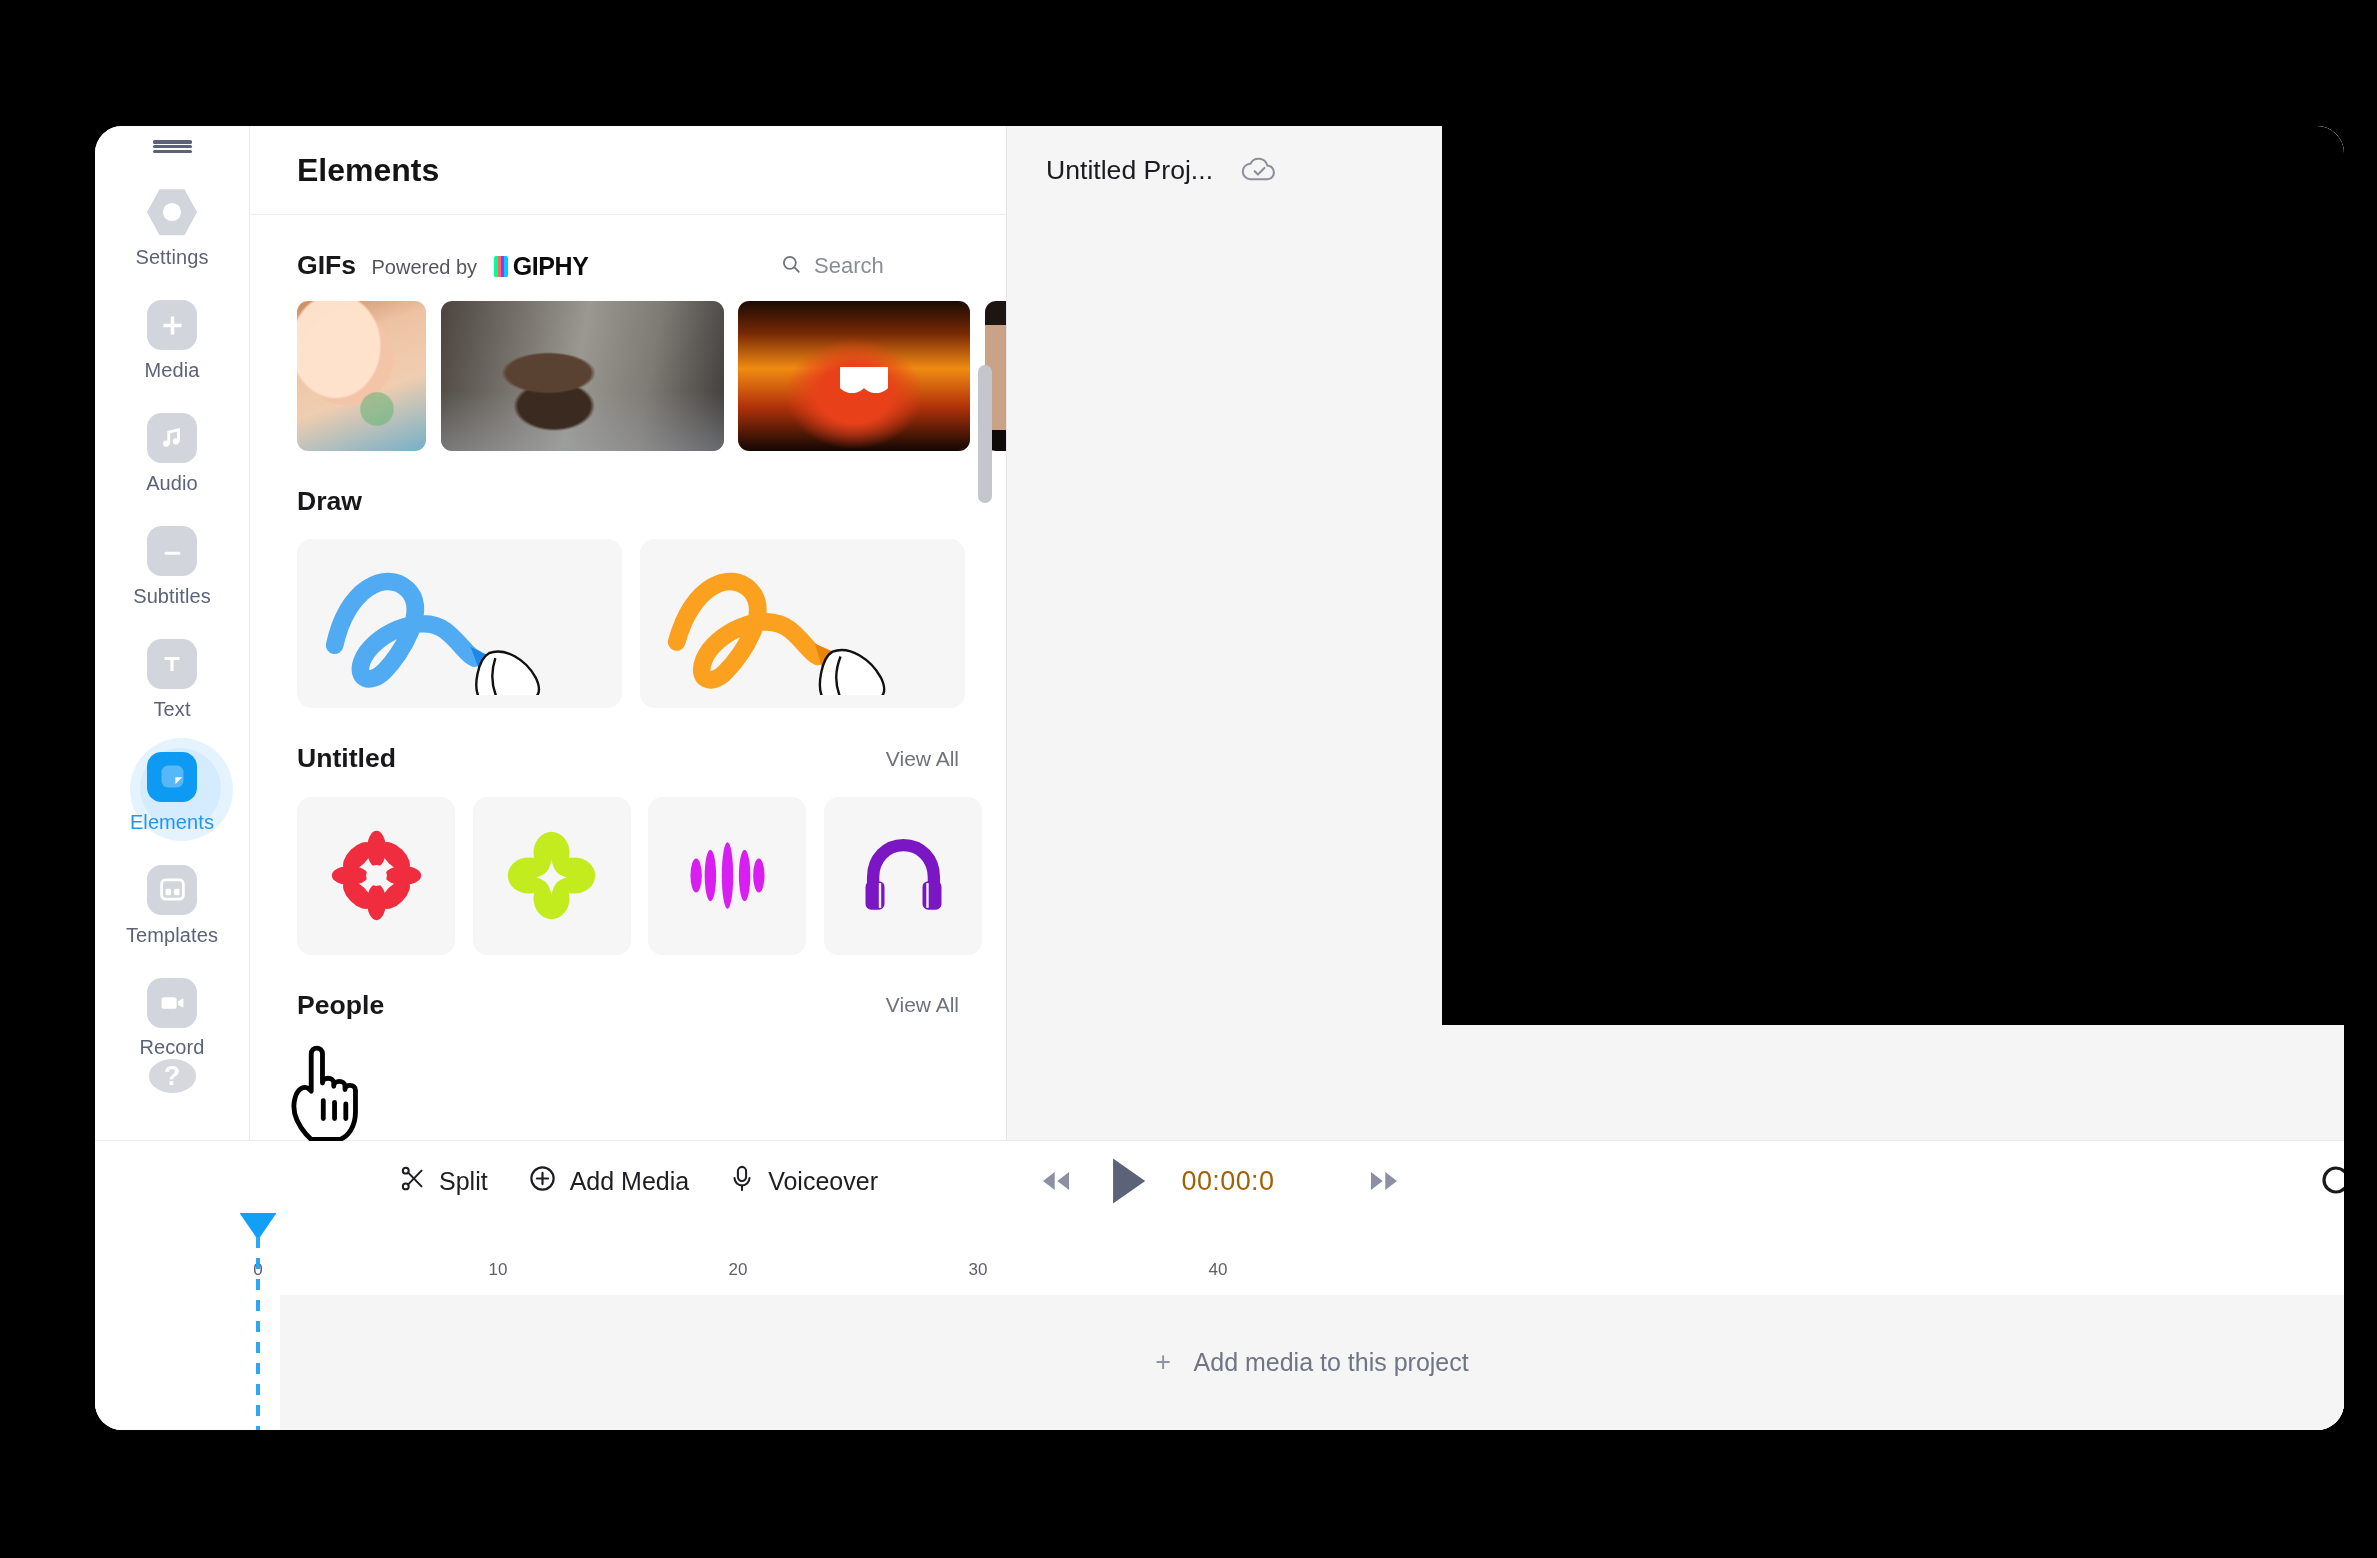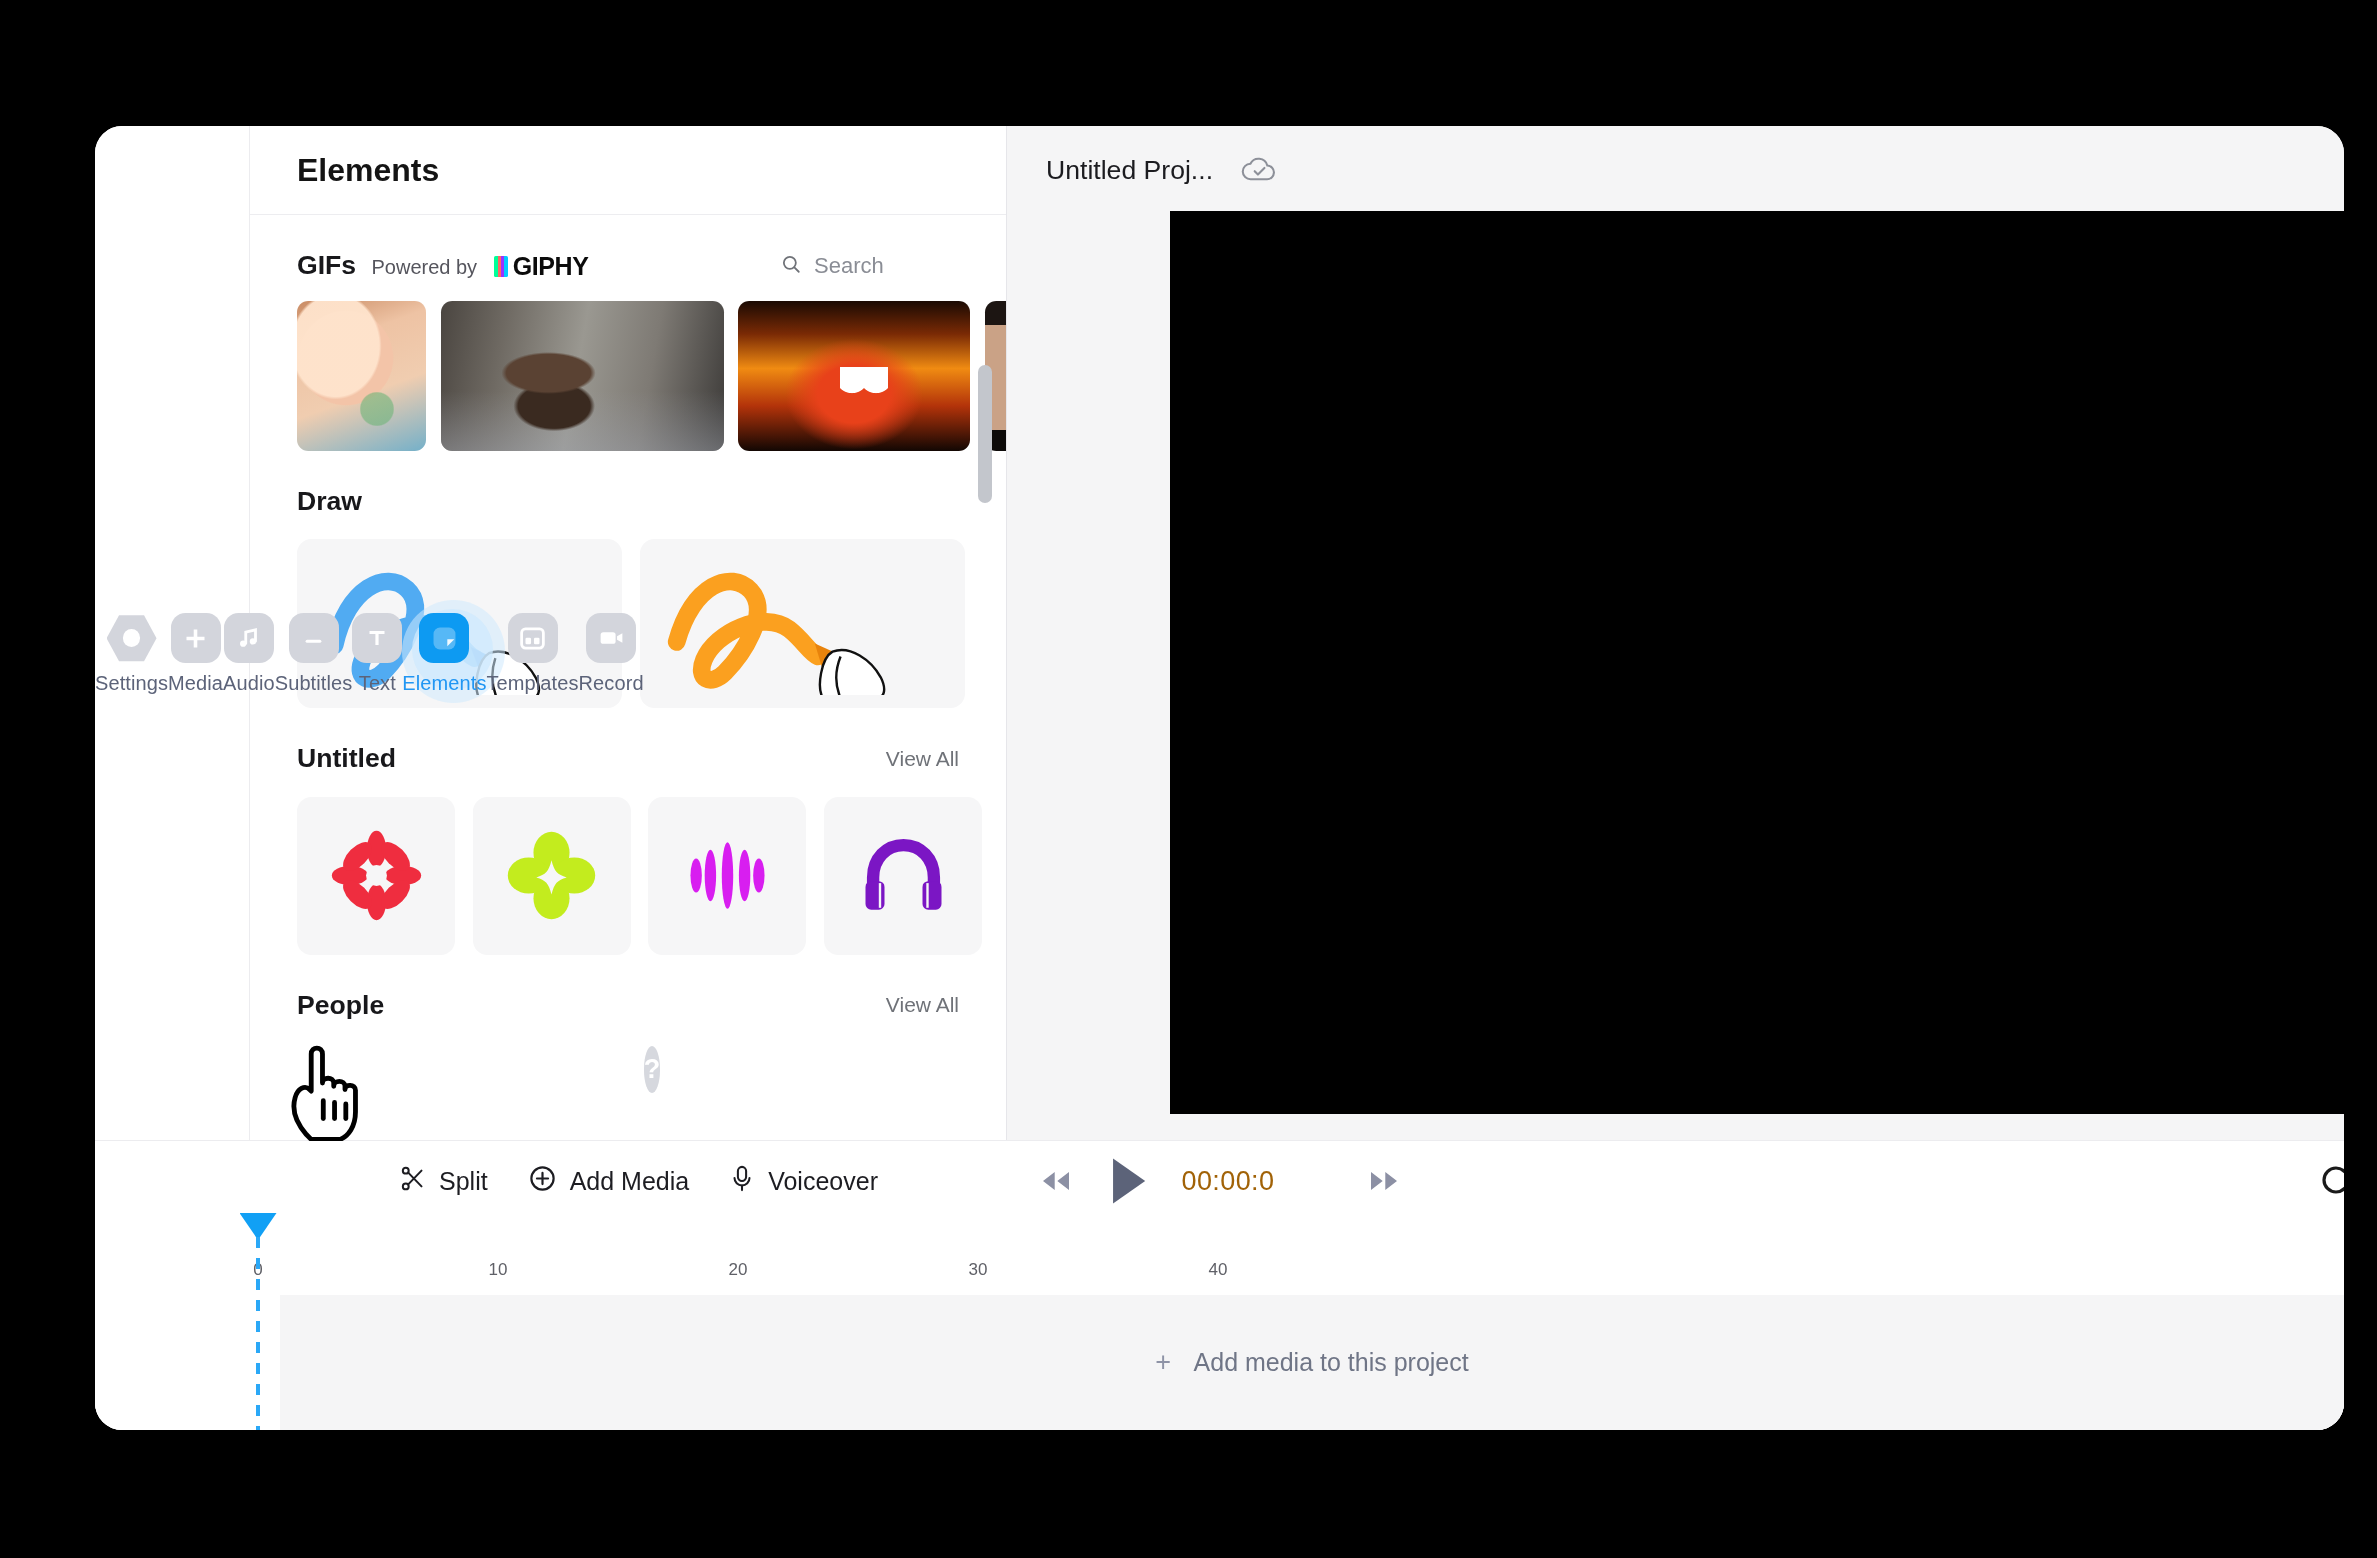--- a/index.html
+++ b/index.html
@@ -31,21 +31,21 @@
     flex: none;
   }
 
   
   #sidebar {
     width: 155px;
     flex: none;
     background: #ffffff;
     border-right: 0.8px solid #ececef;
     display: flex;
-    flex-direction: row;
+    flex-direction: column;
     align-items: center;
     padding-top: 11.3px;
     position: relative;
     z-index: 4;
   }
   #hamburger { width: 39px; height: 24px; display:flex; flex-direction:column; justify-content:space-between; padding: 3.2px 0; cursor: pointer; }
   #hamburger i { display:block; height:3.2px; background:#5c6379; border-radius:1.6px; }
 
   .rail-item {
     width: 100%;
@@ -174,21 +174,21 @@
     background: #f6f6f7; border-radius: 14.5px;
     display:flex; align-items:center; justify-content:center;
     overflow:hidden; cursor:pointer; flex:none;
   }
   .draw-tile { width: 325px; height: 169px; }
   .feat-tile { width: 158px; height: 158px; }
 
   
   #stage {
     flex: 1; background: #f5f5f6; position: relative;
-    display:flex; flex-direction: column;
+    display:flex; flex-direction: row;
   }
   #stage-head {
     height: 89px; flex:none;
     display:flex; align-items:center; gap: 27px;
     padding-left: 39px;
   }
   #project-title { font-size: 26.6px; color:#1c1c20; cursor:pointer; }
   #stage-canvas-wrap { flex:1; position:relative; }
   #video-frame {
     position:absolute; left: 163px; top: -4px;

